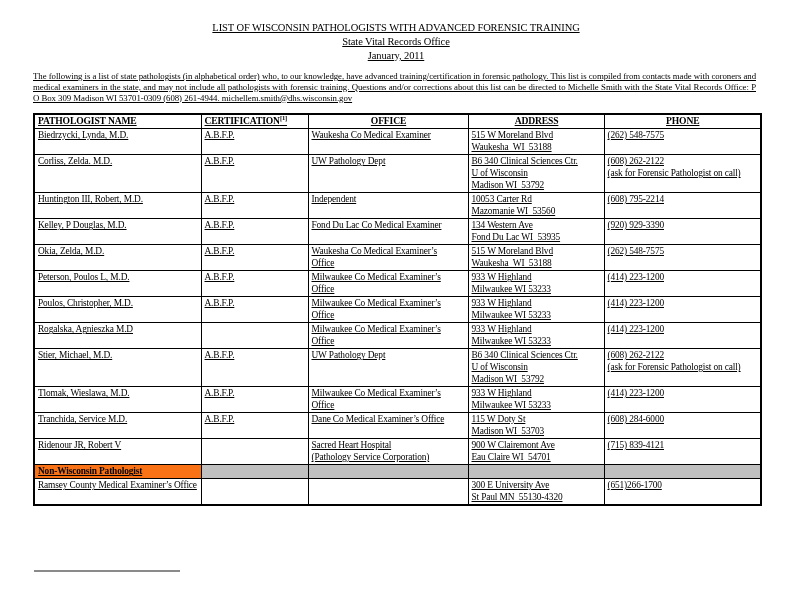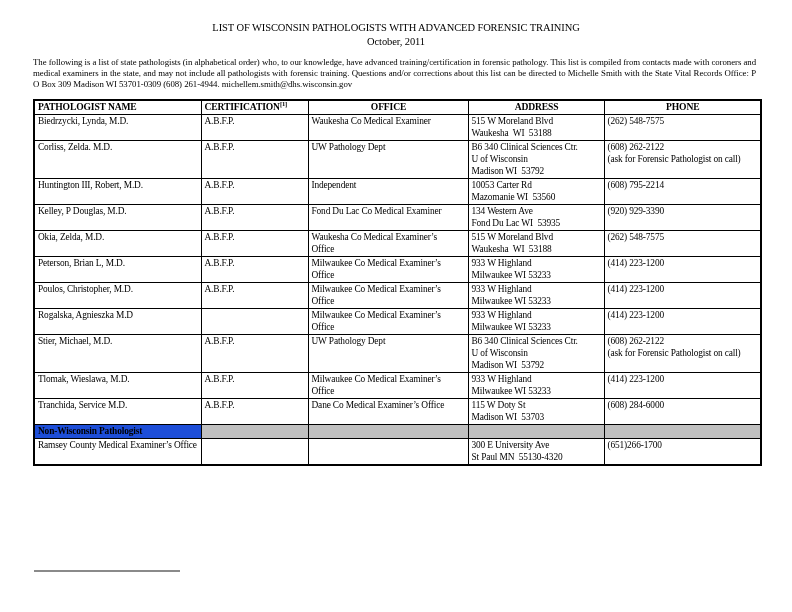--- a/index.html
+++ b/index.html
@@ -4,21 +4,21 @@
 <style>
   html, body { margin: 0; padding: 0; }
   body {
     width: 792px; height: 612px;
     background: #ffffff;
     color: #000000;
     font-family: "Liberation Serif", serif;
     position: relative;
     overflow: hidden;
   }
-  .page { position: absolute; inset: 0; }
+  .page { position: absolute; inset: 0; text-decoration: underline; }
 
   .title-block {
     padding-top: 21px;
     text-align: center;
     font-size: 10.5px;
     line-height: 14px;
     letter-spacing: -0.1px;
   }
 
   .intro {
@@ -62,21 +62,22 @@
     border-top: 2px solid #8a8a8a;
   }
 </style>
 </head>
 <body>
 
 <div class="page">
 
   <div class="title-block">
     <div>LIST OF WISCONSIN PATHOLOGISTS WITH ADVANCED FORENSIC TRAINING</div>
-    <div>October, 2011</div>
+    <div>State Vital Records Office</div>
+    <div>January, 2011</div>
   </div>
 
   <p class="intro">The following is a list of state pathologists (in alphabetical order) who, to our knowledge, have advanced training/certification in forensic pathology.  This list is compiled from contacts made with coroners and medical examiners in the state, and may not include all pathologists with forensic training.  Questions and/or corrections about this list can be directed to Michelle Smith with the State Vital Records Office:  P O Box 309 Madison WI  53701-0309  (608) 261-4944.  michellem.smith@dhs.wisconsin.gov</p>
 
   <table class="main">
     <colgroup>
       <col style="width:167px">
       <col style="width:107px">
       <col style="width:160px">
       <col style="width:136px">
@@ -129,21 +130,21 @@
         <tr>
           <td>Okia, Zelda, M.D.</td>
           <td>A.B.F.P.</td>
           <td>Waukesha Co Medical Examiner’s
 Office</td>
           <td>515 W Moreland Blvd
 Waukesha  WI  53188</td>
           <td>(262) 548-7575</td>
         </tr>
         <tr>
-          <td>Peterson, Brian L, M.D.</td>
+          <td>Peterson, Poulos L, M.D.</td>
           <td>A.B.F.P.</td>
           <td>Milwaukee Co Medical Examiner’s
 Office</td>
           <td>933 W Highland
 Milwaukee WI 53233</td>
           <td>(414) 223-1200</td>
         </tr>
         <tr>
           <td>Poulos, Christopher, M.D.</td>
           <td>A.B.F.P.</td>
@@ -183,21 +184,30 @@
         </tr>
         <tr>
           <td>Tranchida, Service M.D.</td>
           <td>A.B.F.P.</td>
           <td>Dane Co Medical Examiner’s Office</td>
           <td>115 W Doty St
 Madison WI  53703</td>
           <td>(608) 284-6000</td>
         </tr>
         <tr>
-          <td class="bold" style="background: #1d4ed8;">Non-Wisconsin Pathologist</td>
+          <td>Ridenour JR, Robert V</td>
+          <td></td>
+          <td>Sacred Heart Hospital
+(Pathology Service Corporation)</td>
+          <td>900 W Clairemont Ave
+Eau Claire WI  54701</td>
+          <td>(715) 839-4121</td>
+        </tr>
+        <tr>
+          <td class="bold" style="background: #f97316;">Non-Wisconsin Pathologist</td>
           <td style="background: rgb(192, 192, 192);"></td>
           <td style="background: rgb(192, 192, 192);"></td>
           <td style="background: rgb(192, 192, 192);"></td>
           <td style="background: rgb(192, 192, 192);"></td>
         </tr>
         <tr>
           <td class="justify">Ramsey County Medical Examiner’s Office</td>
           <td></td>
           <td></td>
           <td>300 E University Ave

